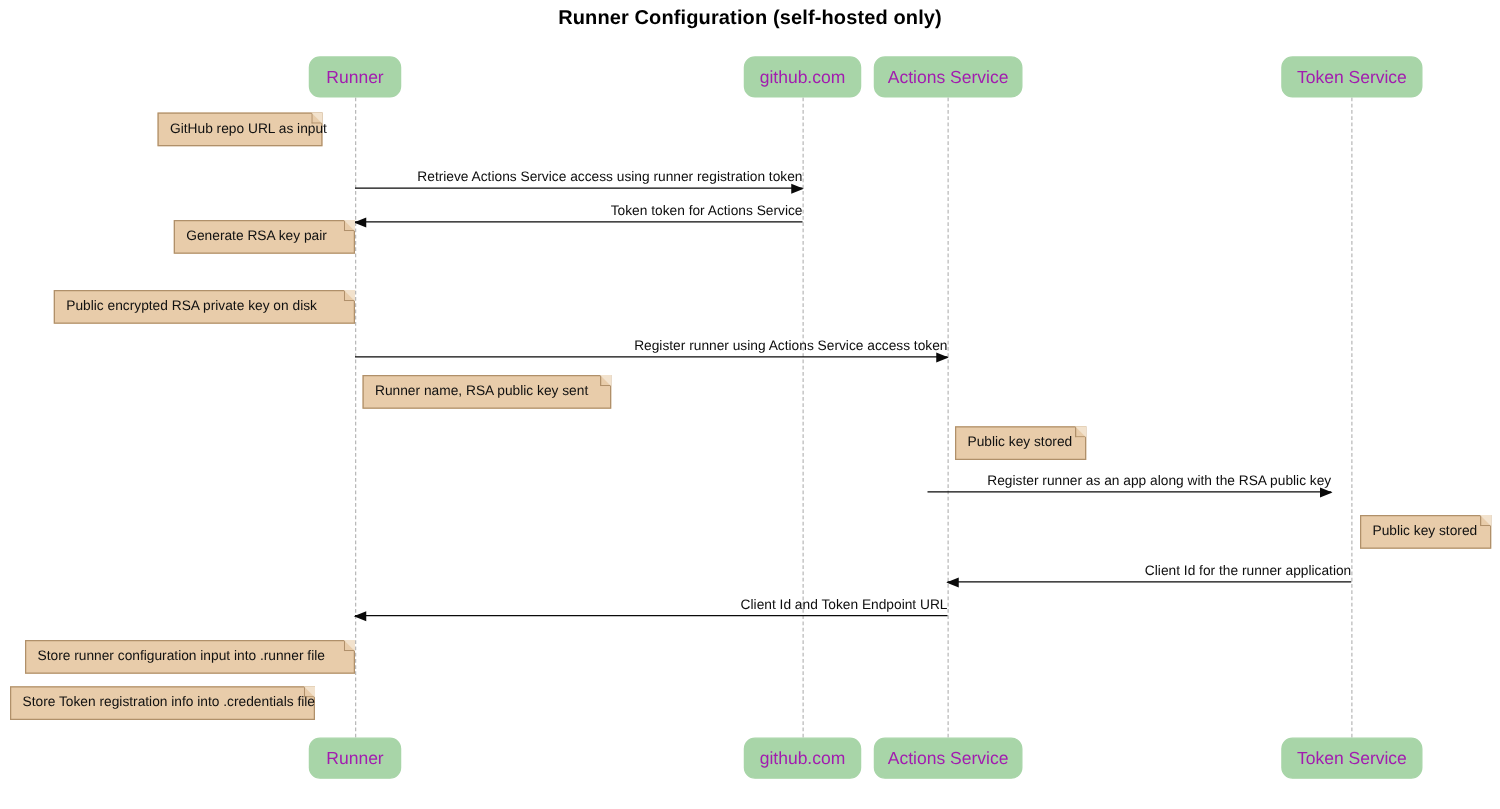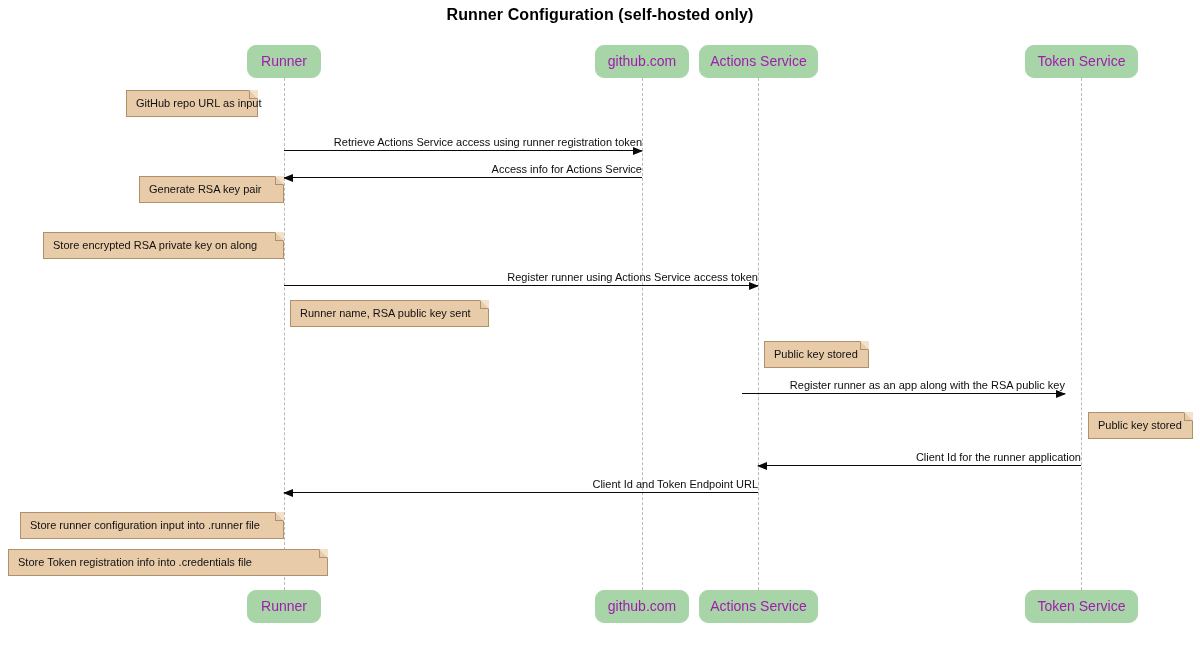--- a/index.html
+++ b/index.html
@@ -132,21 +132,21 @@
       <div class="lifeline" style="left: 758px; top: 78px; height: 512px;"></div>
       <div class="lifeline" style="left: 1081px; top: 78px; height: 512px;"></div>
     </div>
   <div id="messages-layer">
       <div class="msg" style="left: 284px; width: 358px; top: 150px;">
         <div class="arrowhead right"></div>
         <div class="msg-label">Retrieve Actions Service access using runner registration token</div>
       </div>
       <div class="msg" style="left: 284px; width: 358px; top: 177px;">
         <div class="arrowhead left"></div>
-        <div class="msg-label">Access info for Actions Service</div>
+        <div class="msg-label">Token token for Actions Service</div>
       </div>
       <div class="msg" style="left: 284px; width: 474px; top: 285px;">
         <div class="arrowhead right"></div>
         <div class="msg-label">Register runner using Actions Service access token</div>
       </div>
       <div class="msg" style="left: 742px; width: 323px; top: 393px;">
         <div class="arrowhead right"></div>
         <div class="msg-label">Register runner as an app along with the RSA public key</div>
       </div>
       <div class="msg" style="left: 758px; width: 323px; top: 465px;">
@@ -154,26 +154,26 @@
         <div class="msg-label">Client Id for the runner application</div>
       </div>
       <div class="msg" style="left: 284px; width: 474px; top: 492px;">
         <div class="arrowhead left"></div>
         <div class="msg-label">Client Id and Token Endpoint URL</div>
       </div>
     </div>
   <div id="notes-layer">
       <div class="note" style="left: 126px; top: 90px; width: 132px;">GitHub repo URL as input</div>
       <div class="note" style="left: 139px; top: 176px; width: 145px;">Generate RSA key pair</div>
-      <div class="note" style="left: 43px; top: 232px; width: 241px;">Store encrypted RSA private key on along</div>
+      <div class="note" style="left: 43px; top: 232px; width: 241px;">Public encrypted RSA private key on disk</div>
       <div class="note" style="left: 290px; top: 300px; width: 199px;">Runner name, RSA public key sent</div>
       <div class="note" style="left: 764px; top: 341px; width: 105px;">Public key stored</div>
       <div class="note" style="left: 1088px; top: 412px; width: 105px;">Public key stored</div>
       <div class="note" style="left: 20px; top: 512px; width: 264px;">Store runner configuration input into .runner file</div>
-      <div class="note" style="left: 8px; top: 549px; width: 320px;">Store Token registration info into .credentials file</div>
+      <div class="note" style="left: 8px; top: 549px; width: 244px;">Store Token registration info into .credentials file</div>
     </div>
   <div id="participants-layer">
       <div class="participant" style="left: 247px; width: 74px; top: 45px;">Runner</div>
       <div class="participant" style="left: 595px; width: 94px; top: 45px;">github.com</div>
       <div class="participant" style="left: 699px; width: 119px; top: 45px;">Actions Service</div>
       <div class="participant" style="left: 1025px; width: 113px; top: 45px;">Token Service</div>
       <div class="participant" style="left: 247px; width: 74px; top: 590px;">Runner</div>
       <div class="participant" style="left: 595px; width: 94px; top: 590px;">github.com</div>
       <div class="participant" style="left: 699px; width: 119px; top: 590px;">Actions Service</div>
       <div class="participant" style="left: 1025px; width: 113px; top: 590px;">Token Service</div>

